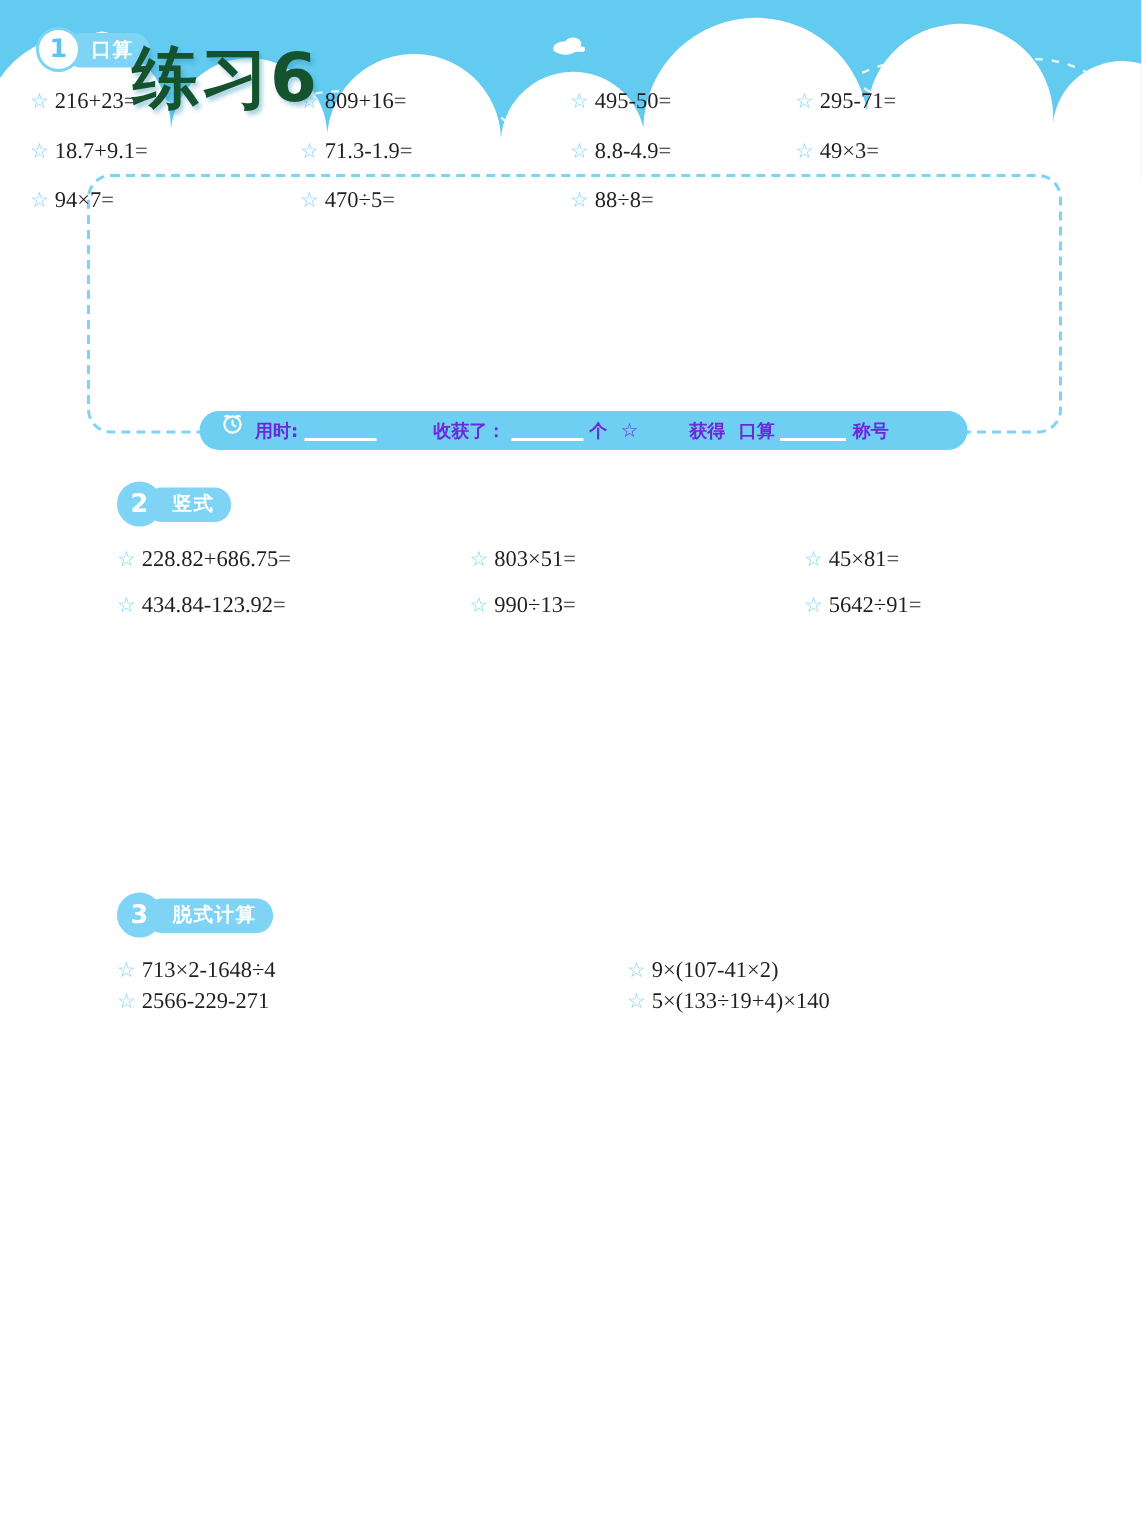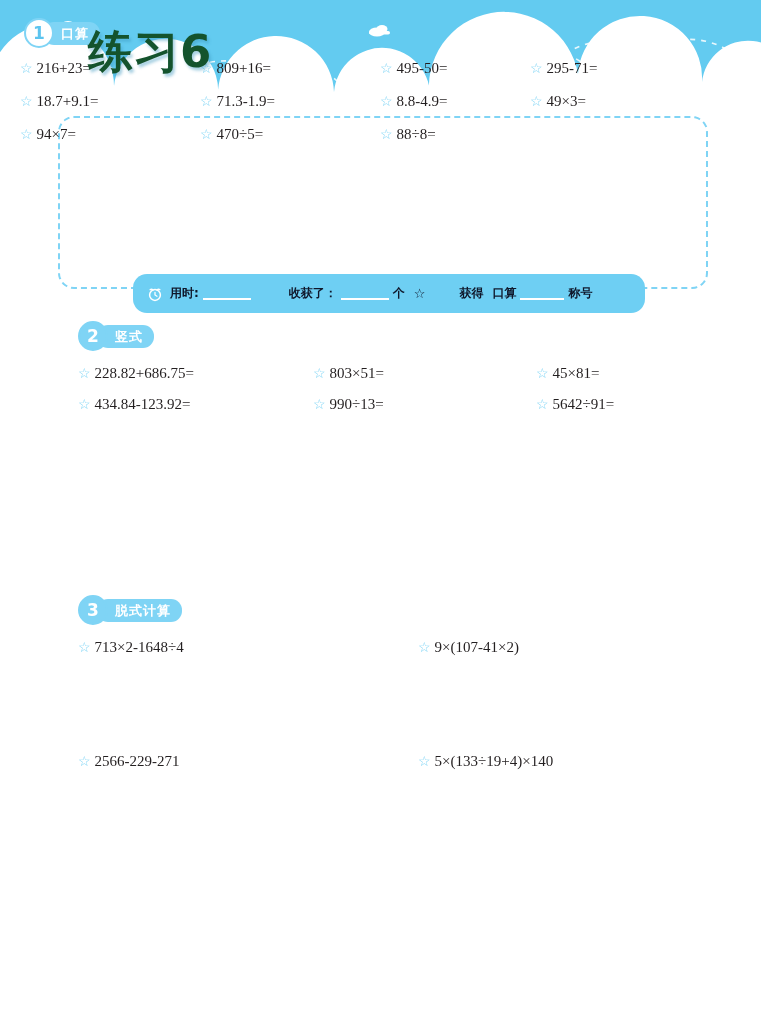--- a/index.html
+++ b/index.html
@@ -127,26 +127,25 @@
     font-size: 14px;
     margin-right: 4px;
   }
 
   
   .footer-pill {
     position: absolute;
     left: 133px;
     top: 274px;
     width: 512px;
-    height: 39px;
+    height: 26px;
     background: #6ecff3;
     border-radius: 14px;
     display: flex;
-    align-items: center;
-    color: #0f172a;
+    color: #6d28d9;
     font-family: "DejaVu Sans", sans-serif;
     font-size: 12px;
     font-weight: bold;
     white-space: nowrap;
     z-index: 4;
   }
   .clock-icon {
     margin-left: 14px;
     margin-right: 7px;
     display: inline-flex;
@@ -179,21 +178,20 @@
 
   
   .badge3 { position: absolute; left: 78px; top: 598px; }
   .step-grid {
     position: absolute;
     left: 78px;
     top: 637px;
     width: 600px;
     display: grid;
     grid-template-columns: 340px auto;
-    row-gap: 93px;
   }
 </style>
 </head>
 <body>
 
 <div class="banner">
   <div class="banner-sky"></div>
 
   <svg class="banner-svg" width="761" height="118" viewBox="0 0 761 118">
 

